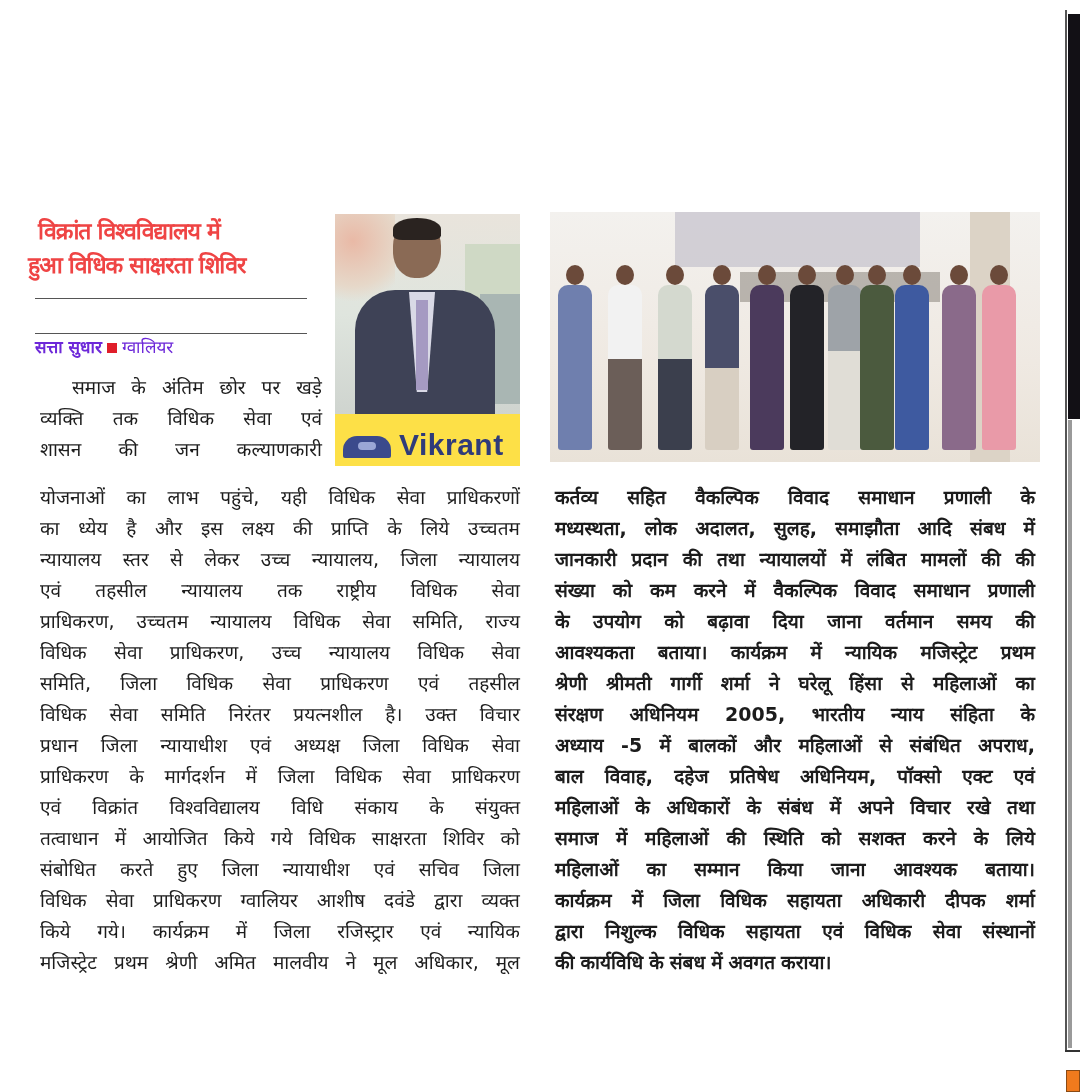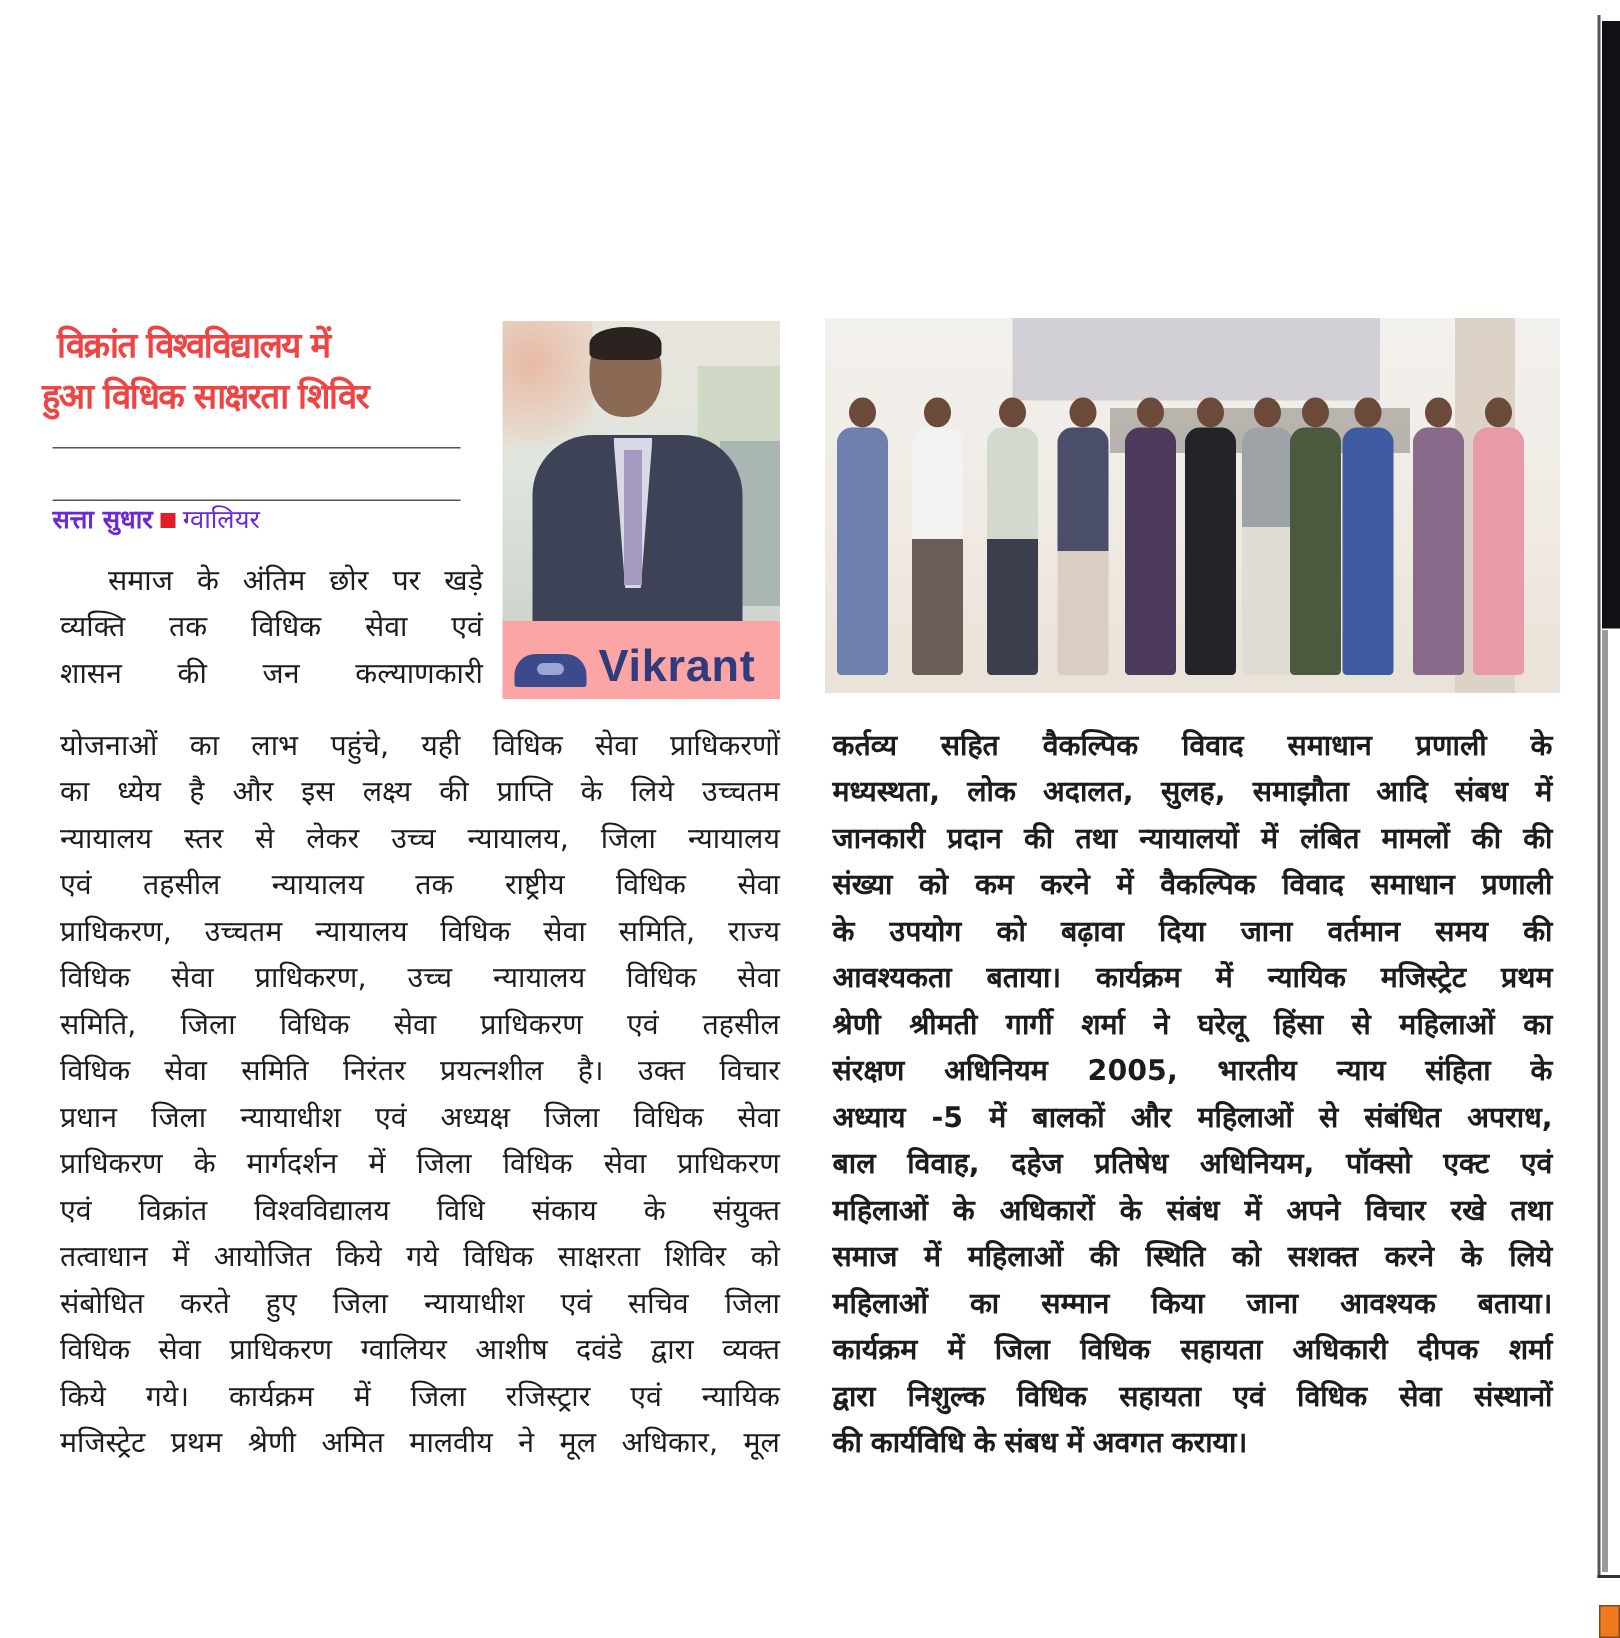--- a/index.html
+++ b/index.html
@@ -36,21 +36,21 @@
     }
     .photo1 .flowers { position: absolute; left: 0; top: 0; width: 60px; height: 90px;
       background: radial-gradient(circle at 30% 30%, #e9b9a6 0%, #e6d8c9 60%, transparent 80%); }
     .photo1 .poster { position: absolute; left: 130px; top: 30px; width: 55px; height: 80px; background: #cfd9c5; }
     .photo1 .window { position: absolute; left: 145px; top: 80px; width: 40px; height: 110px; background: #a9b6b3; }
     .photo1 .head { position: absolute; left: 58px; top: 6px; width: 48px; height: 58px; border-radius: 45%; background: #8a6a55; }
     .photo1 .hair { position: absolute; left: 58px; top: 4px; width: 48px; height: 22px; border-radius: 50% 50% 20% 20%; background: #2a2320; }
     .photo1 .suit { position: absolute; left: 20px; top: 76px; width: 140px; height: 130px; border-radius: 40px 40px 0 0; background: #3e4256; }
     .photo1 .shirt { position: absolute; left: 74px; top: 78px; width: 26px; height: 100px; background: #d9d9e6; clip-path: polygon(0 0, 100% 0, 70% 100%, 30% 100%); }
     .photo1 .tie { position: absolute; left: 81px; top: 86px; width: 12px; height: 90px; background: #a59ac2; }
-    .logo-band { position: absolute; left: 335px; top: 414px; width: 185px; height: 52px; background: #fca5a5; }
+    .logo-band { position: absolute; left: 335px; top: 414px; width: 185px; height: 52px; background: #fde047; }
     .logo-icon { position: absolute; left: 8px; top: 22px; width: 48px; height: 22px; background: #3b4a8c; border-radius: 14px 14px 2px 2px; }
     .logo-icon::after { content: ""; position: absolute; left: 15px; top: 6px; width: 18px; height: 8px; background: #9aa6d6; border-radius: 4px; }
     .logo-text { position: absolute; left: 64px; top: 14px; font-family: "Liberation Sans", sans-serif; font-weight: bold; font-size: 30px; color: #2f3b7a; letter-spacing: 0.5px; }
 
     .photo2 {
       position: absolute; left: 550px; top: 212px; width: 490px; height: 250px;
       background: linear-gradient(180deg, #f3f1ee 0%, #efe9e2 60%, #e9e2d8 100%); overflow: hidden;
     }
     .photo2 .banner { position: absolute; left: 125px; top: 0; width: 245px; height: 55px; background: #c9c7cf; opacity: 0.8; }
     .photo2 .panel { position: absolute; left: 190px; top: 60px; width: 200px; height: 30px; background: #7f7a72; opacity: 0.5; }

